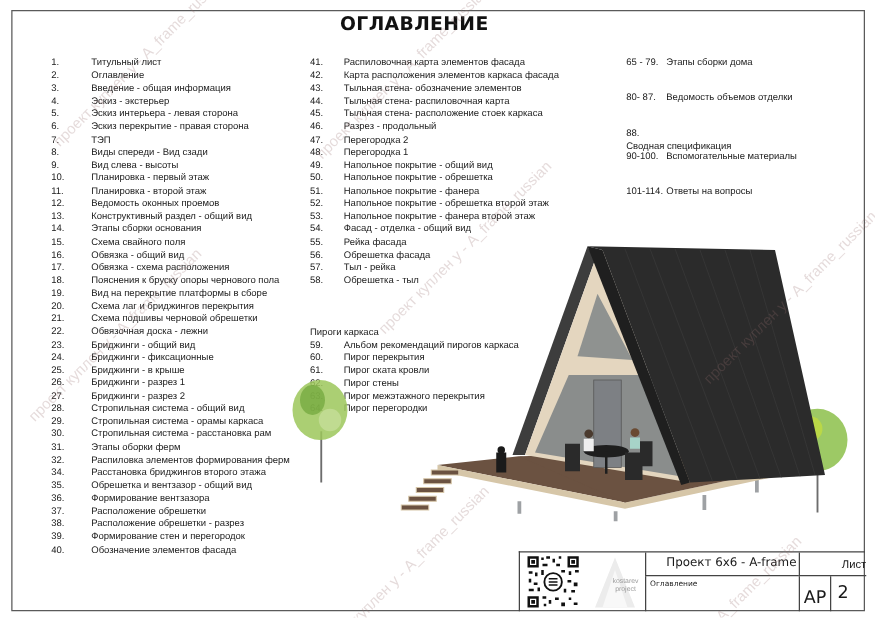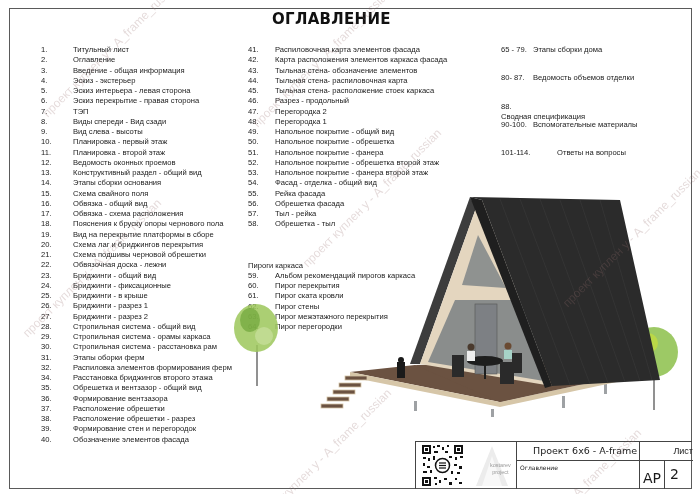--- a/index.html
+++ b/index.html
@@ -17,21 +17,21 @@
   .col2 { left:248px; top:45px; }
   .col2 .num { width:27px; }
   .col2 .gap { height:31px; }
   .col2 .subhead { height:10.25px; }
   .col3 { left:472px; top:45px;margin-left:29px; }
   .col3 .row { height:10.25px; }
   .col3 .num { width:32px; }
   .col3 .row.g1 { margin-top:18px; }
   .col3 .row.g2 { margin-top:18px;flex-direction:column; }
   .col3 .row.g3 { margin-top:8px; }
-  .col3 .row.g4 { margin-top:18px;gap:24px; }
+  .col3 .row.g4 { margin-top:18px; }
 
   .watermark { position:absolute; font-size:12px; color:rgba(150,110,110,0.25);
                transform:rotate(-45deg); transform-origin:left top; white-space:nowrap;
                pointer-events:none; }
 
   
   .tb { position:absolute; left:415px; top:441px; width:277px; height:48px;
         border-top:1px solid #444; border-left:1px solid #444; box-sizing:border-box; }
   .tb .cell { position:absolute; box-sizing:border-box; border-color:#444; border-style:solid; border-width:0; }
   .tb .qr { left:5px; top:2px; width:43px; height:43px; }

